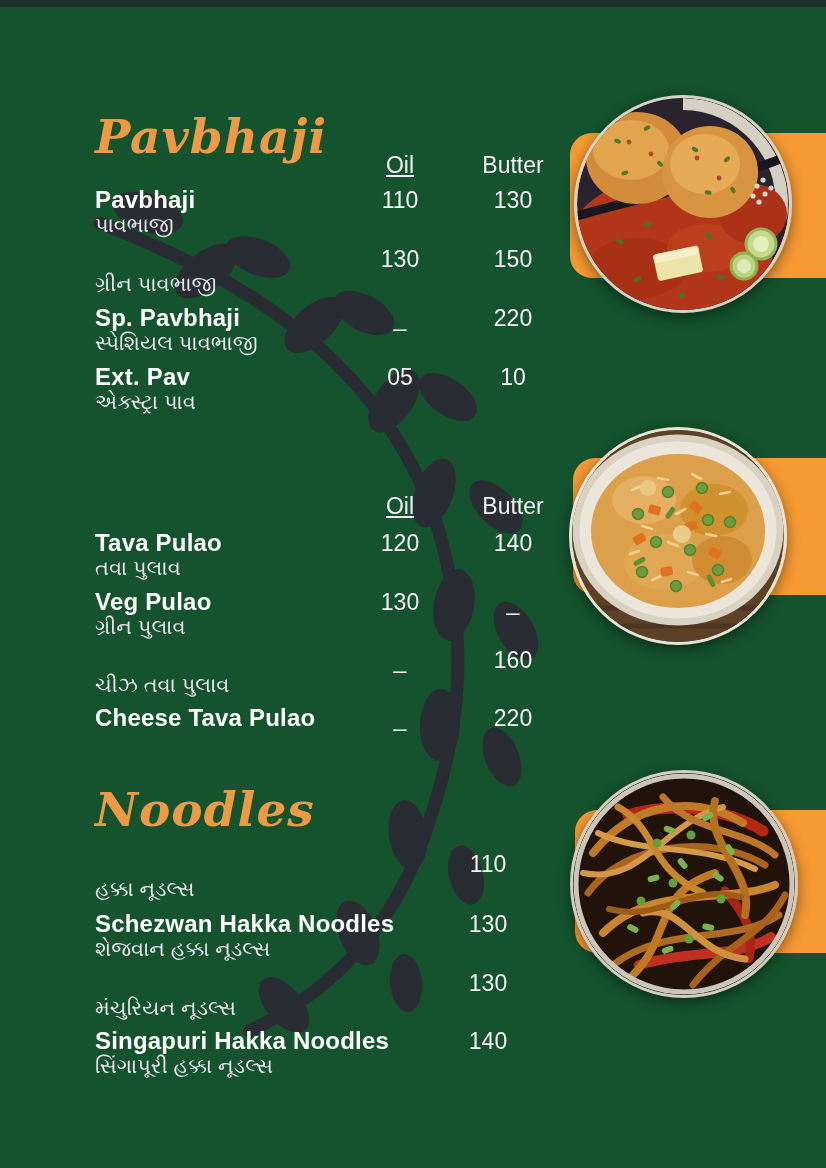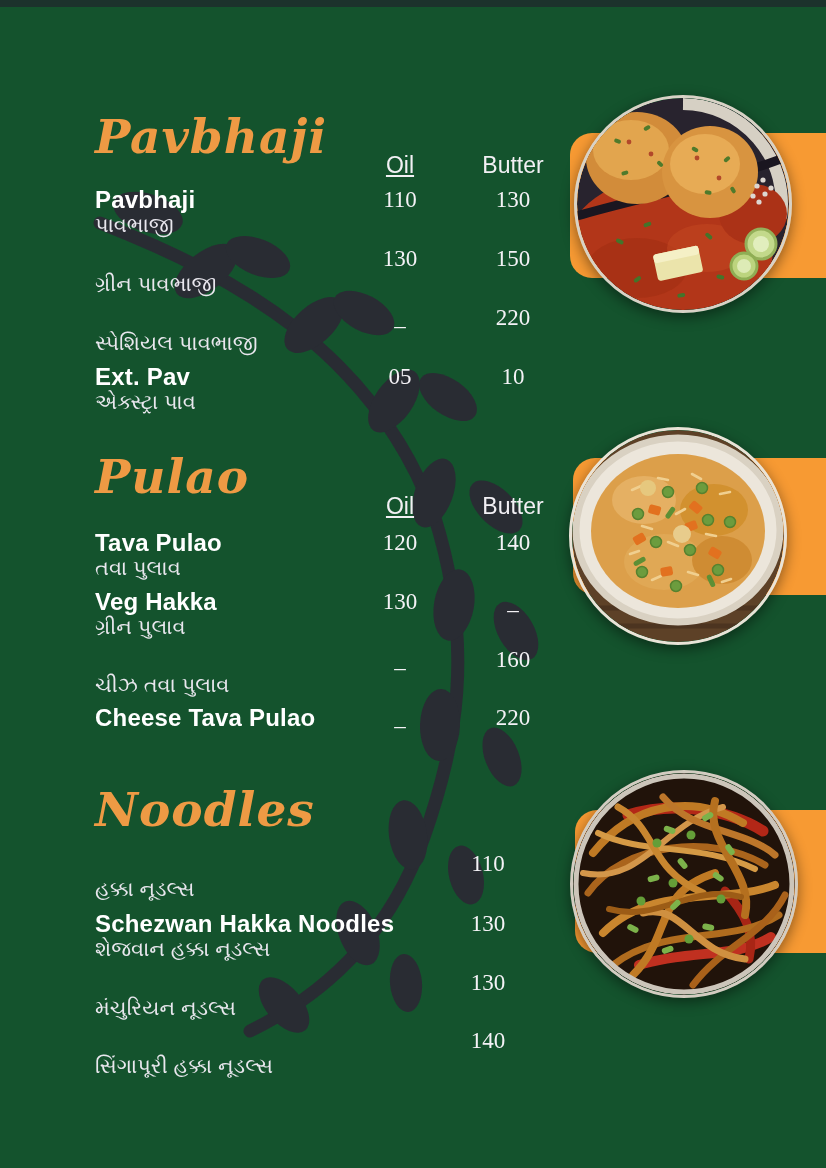--- a/index.html
+++ b/index.html
@@ -44,21 +44,21 @@
   .rows{position:absolute;left:0;width:560px;}
   .sec1 .rows{top:74px;}
   .sec2 .rows{top:77px;}
   .sec3 .rows{top:65px;}
   .menu-row{position:absolute;left:0;width:560px;height:56px;}
   .r-name{position:absolute;left:0;top:0;color:#ffffff;font-size:24px;
     font-weight:700;letter-spacing:.2px;white-space:nowrap;}
   .r-sub{position:absolute;left:0;top:27px;color:#e9e7ee;font-size:21px;
     font-weight:400;white-space:nowrap;}
   .r-price{position:absolute;top:1px;width:80px;text-align:center;
-    color:#f4f2f6;font-size:23px;font-weight:500;font-family:Liberation Serif, serif;}
+    color:#f4f2f6;font-size:23px;font-weight:500;}
   .r-oil{left:265px;}
   .r-butter{left:378px;}
   .r-single{left:353px;}
 </style>
 </head>
 <body>
 
 <div class="page">
   <div class="top-strip"></div>
 
@@ -278,48 +278,48 @@
     <div class="r-price r-butter">130</div>
   </div>
 
   <div class="menu-row" style="top: 59px;">
     <div class="r-sub">ગ્રીન પાવભાજી</div>
     <div class="r-price r-oil">130</div>
     <div class="r-price r-butter">150</div>
   </div>
 
   <div class="menu-row" style="top: 118px;">
+    <div class="r-name">Sp. Pavbhaji</div>
     <div class="r-sub">સ્પેશિયલ પાવભાજી</div>
     <div class="r-price r-oil">_</div>
     <div class="r-price r-butter">220</div>
   </div>
 
   <div class="menu-row" style="top: 177px;">
     <div class="r-name">Ext. Pav</div>
     <div class="r-sub">એક્સ્ટ્રા પાવ</div>
     <div class="r-price r-oil">05</div>
     <div class="r-price r-butter">10</div>
   </div>
 </div>
   </section>
 
   <section class="menu-section sec2">
-    <h2 class="sec-title">Pulao</h2>
     <div class="col-head oil">Oil</div>
     <div class="col-head butter">Butter</div>
     <div class="rows">
   <div class="menu-row" style="top: 0px;">
     <div class="r-name">Tava Pulao</div>
     <div class="r-sub">તવા પુલાવ</div>
     <div class="r-price r-oil">120</div>
     <div class="r-price r-butter">140</div>
   </div>
 
   <div class="menu-row" style="top: 59px;">
-    <div class="r-name">Veg Hakka</div>
+    <div class="r-name">Veg Pulao</div>
     <div class="r-sub">ગ્રીન પુલાવ</div>
     <div class="r-price r-oil">130</div>
     <div class="r-price r-butter">_</div>
   </div>
 
   <div class="menu-row" style="top: 117px;">
     <div class="r-sub">ચીઝ તવા પુલાવ</div>
     <div class="r-price r-oil">_</div>
     <div class="r-price r-butter">160</div>
   </div>
@@ -346,18 +346,19 @@
     <div class="r-sub">શેજવાન હક્કા નૂડલ્સ</div>
     <div class="r-price r-single">130</div>
   </div>
 
   <div class="menu-row" style="top: 119px;">
     <div class="r-sub">મંચુરિયન નૂડલ્સ</div>
     <div class="r-price r-single">130</div>
   </div>
 
   <div class="menu-row" style="top: 177px;">
+    <div class="r-name">Singapuri Hakka Noodles</div>
     <div class="r-sub">સિંગાપૂરી હક્કા નૂડલ્સ</div>
     <div class="r-price r-single">140</div>
   </div>
 </div>
   </section>
 </div>
 
 </body></html>

